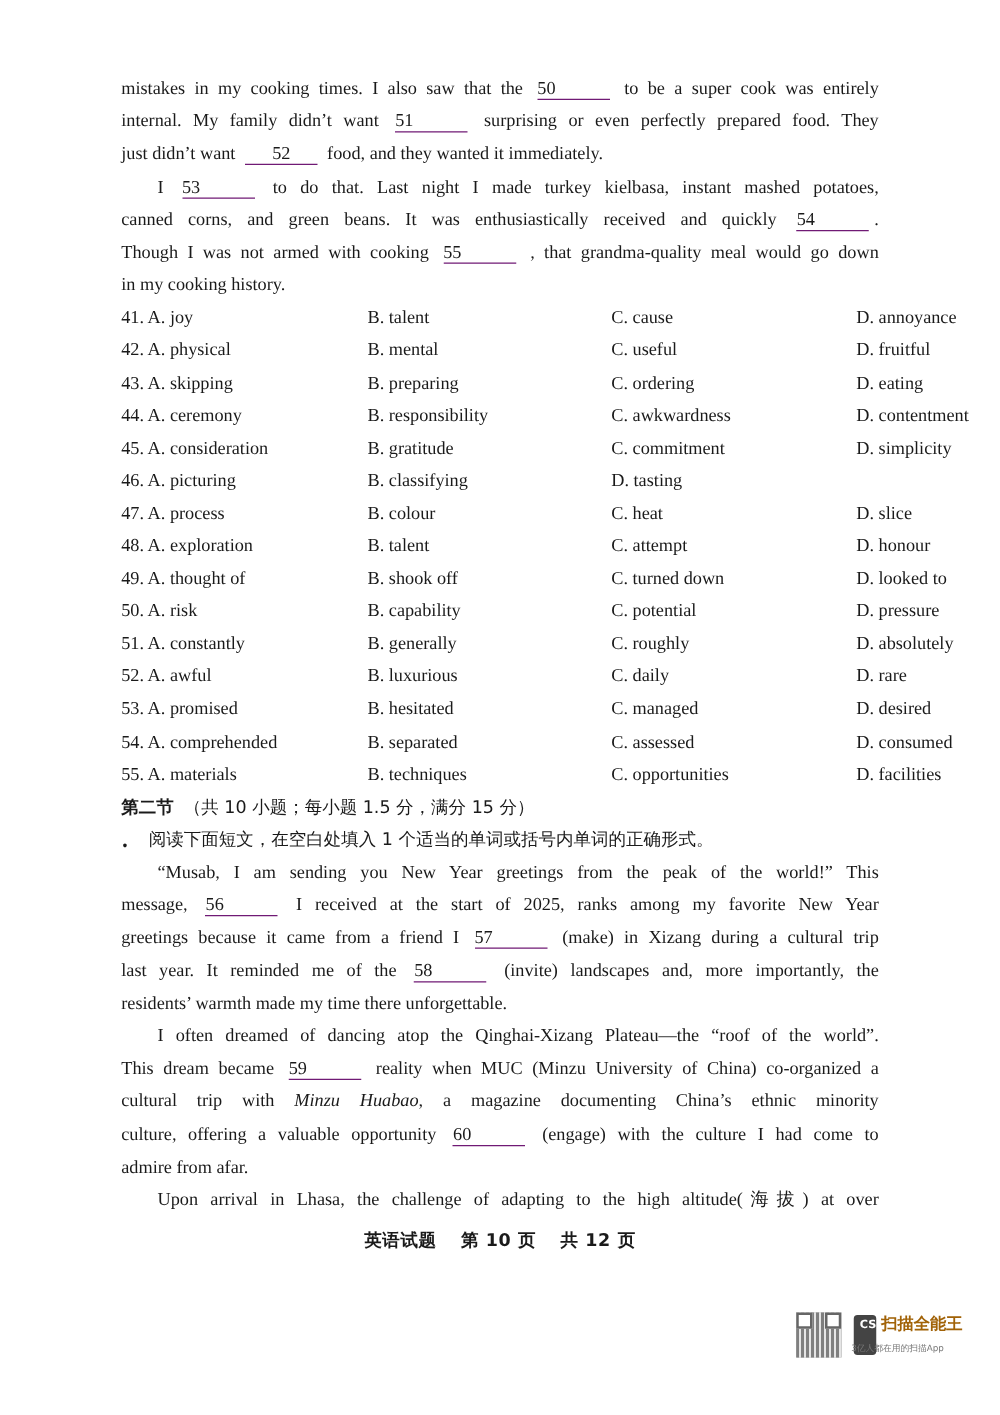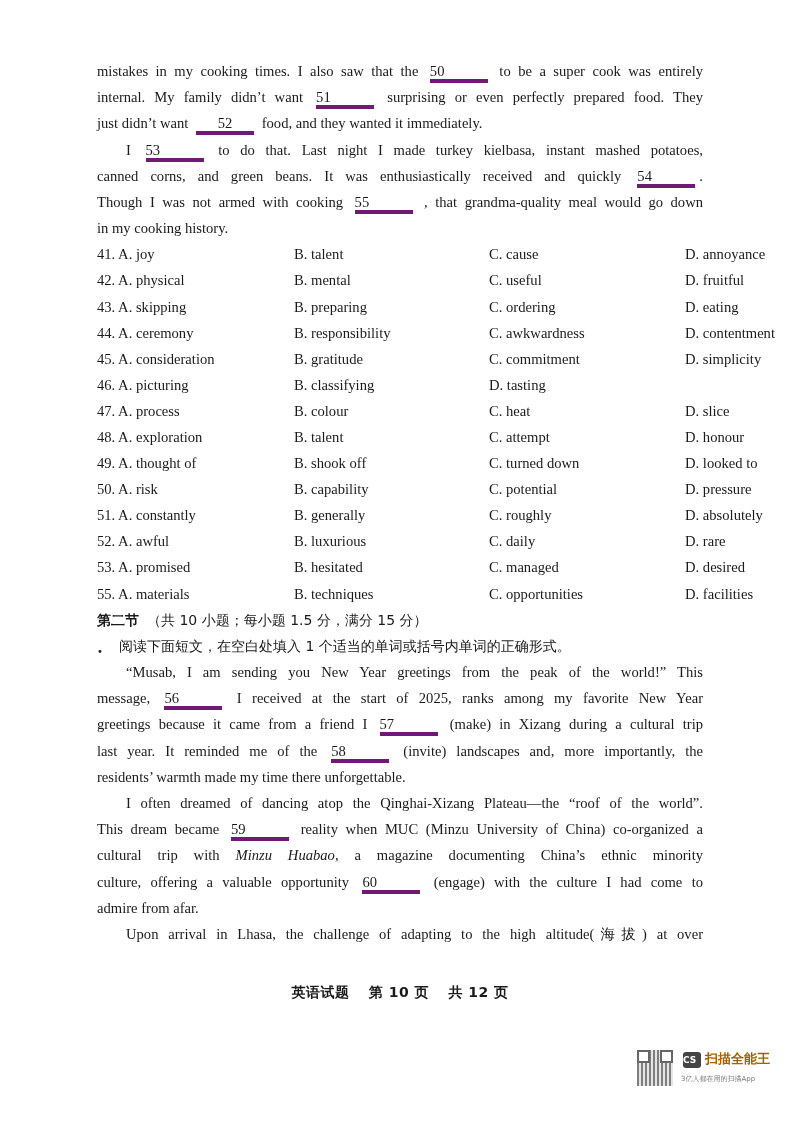--- a/index.html
+++ b/index.html
@@ -2,44 +2,44 @@
 <html><head>
 <meta charset="utf-8">
 <style>
   html, body { margin:0; padding:0; background:#fff; }
   body { width:800px; height:1132px; position:relative; overflow:hidden;
          font-family:"Liberation Serif","DejaVu Serif",serif; color:#1a1a1a; }
   .page { position:absolute; left:97px; top:58px; width:606px; }
   .line { font-size:14.6px; line-height:26.2px; height:26.2px; white-space:nowrap; }
   .just { text-align:justify; text-align-last:justify; }
   .indent { padding-left:29px; }
-  .blank { display:inline-block; border-bottom:4px solid #701a75; text-align:center;
+  .blank { display:inline-block; border-bottom:1px solid #701a75; text-align:center;
            line-height:16px; margin:0 4px; }
   .bw50 { width:58px; }
   .opts { display:grid; grid-template-columns:157px 155px 156px 138px;gap:40px; }
   .opts .line { height:26.1px; line-height:26.1px; }
   .cn { font-family:"DejaVu Sans",sans-serif; }
   .sec { font-size:14px; font-weight:bold; }
   .sec .note { font-weight:normal; margin-left:8px; }
   .instr { font-size:14px; padding-left:8px; position:relative; }
   .dot { position:absolute; left:-0px; top:6px; font-size:10px; }
   .footer { position:absolute; top:984px; left:0; width:800px; text-align:center;
             font-size:14px; font-weight:bold; letter-spacing:0.5px; }
   .footer span { margin:10px 7px; }
   .wm { position:absolute; left:637px; top:1050px; width:150px; height:40px; }
   .qr { position:absolute; left:0; top:0; width:36px; height:36px;
         background:
           repeating-linear-gradient(90deg,#555 0 2px,#ddd 2px 4px),
           #888; opacity:0.75; }
   .qr::before, .qr::after { content:""; position:absolute; width:9px; height:9px;
         border:2px solid #333; background:#fff; }
   .qr::before { left:0; top:0; } .qr::after { right:0; top:0; }
-  .cs { position:absolute; left:46px; top:2px; width:18px; height:16px; background:#444;
+  .cs { position:absolute; left:46px; top:2px; width:18px; height:32px; background:#444;
         border-radius:3px; color:#fff; font-family:"DejaVu Sans",sans-serif; font-size:9px;
-        font-weight:bold; text-align:left; line-height:16px; }
+        font-weight:bold; text-align:right; line-height:16px; }
   .brand { position:absolute; left:68px; top:0; font-family:"DejaVu Sans",sans-serif;
            font-size:13px; font-weight:bold; color:#a16207; }
   .tag { position:absolute; left:44px; top:24px; font-family:"DejaVu Sans",sans-serif;
          font-size:7px; color:#777; white-space:nowrap; }
   i { font-style:italic; }
 </style>
 </head>
 <body>
 
 <div class="page">
@@ -149,20 +149,26 @@
         <div class="line"><span>C. daily</span></div>
         <div class="line"><span>D. rare</span></div>
       </div>
       <div class="opts">
         <div class="line"><span>53.</span> <span>A. promised</span></div>
         <div class="line"><span>B. hesitated</span></div>
         <div class="line"><span>C. managed</span></div>
         <div class="line"><span>D. desired</span></div>
       </div>
       <div class="opts">
+        <div class="line"><span>54.</span> <span>A. comprehended</span></div>
+        <div class="line"><span>B. separated</span></div>
+        <div class="line"><span>C. assessed</span></div>
+        <div class="line"><span>D. consumed</span></div>
+      </div>
+      <div class="opts">
         <div class="line"><span>55.</span> <span>A. materials</span></div>
         <div class="line"><span>B. techniques</span></div>
         <div class="line"><span>C. opportunities</span></div>
         <div class="line"><span>D. facilities</span></div>
       </div>
     </div>
 
   <div class="line sec cn">
     <span>第二节</span><span class="note">（共 10 小题；每小题 1.5 分，满分 15 分）</span>
   </div>

